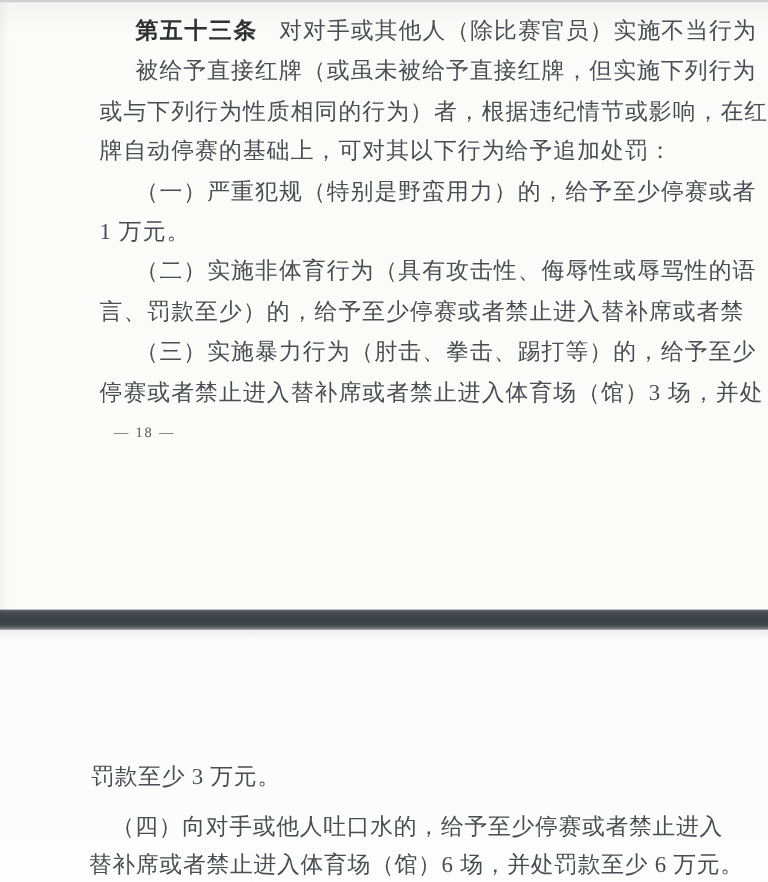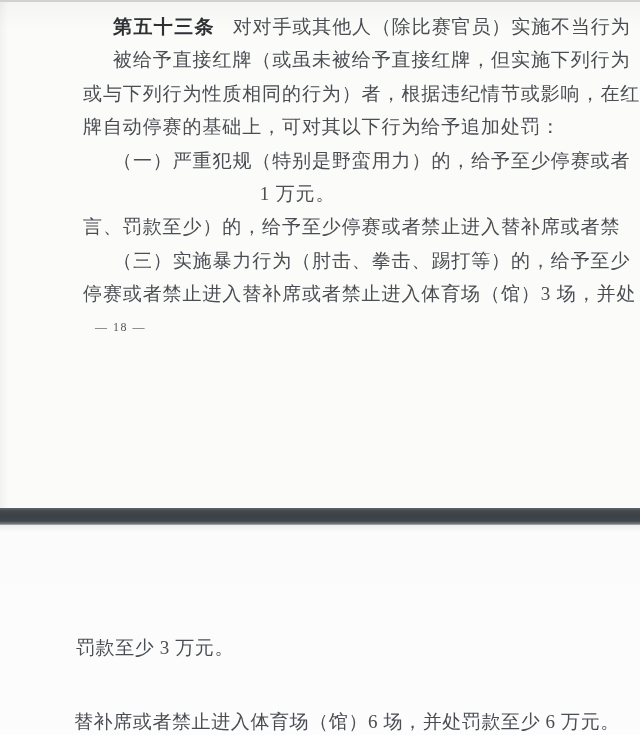--- a/index.html
+++ b/index.html
@@ -64,21 +64,21 @@
     width: 512px;
   }
   .textline {
     height: 33.4px;
     line-height: 33.4px;
     font-size: 19px;
     letter-spacing: 0.9px;
     color: #4a4d52;
     white-space: nowrap;
   }
-  .m   { padding-left: 83px; text-align: center; }   
+  .m   { padding-left: 83px; }   
   .ind { padding-left: 113px; }  
 
   .title-line .article-no {
     font-weight: bold;
     color: #2e3034;
     letter-spacing: 1.4px;
   }
   .title-line .title-rest { margin-left: 12px; }
 
   .pagenum-line {
@@ -113,28 +113,30 @@
       <div class="textline ind title-line">
         <span class="article-no">第五十三条</span>
         <span class="title-rest">对对手或其他人（除比赛官员）实施不当行为</span>
       </div>
 
       <div class="textline ind">被给予直接红牌（或虽未被给予直接红牌，但实施下列行为</div>
       <div class="textline m">或与下列行为性质相同的行为）者，根据违纪情节或影响，在红</div>
       <div class="textline m">牌自动停赛的基础上，可对其以下行为给予追加处罚：</div>
       <div class="textline ind">（一）严重犯规（特别是野蛮用力）的，给予至少停赛或者</div>
       <div class="textline m">1 万元。</div>
+      <div class="textline ind">（二）实施非体育行为（具有攻击性、侮辱性或辱骂性的语</div>
       <div class="textline m">言、罚款至少）的，给予至少停赛或者禁止进入替补席或者禁</div>
       <div class="textline ind">（三）实施暴力行为（肘击、拳击、踢打等）的，给予至少</div>
       <div class="textline m">停赛或者禁止进入替补席或者禁止进入体育场（馆）3 场，并处</div>
 
       <div class="textline pagenum-line">— 18 —</div>
     </div>
   </div>
 
   <div class="page-divider"></div>
 
   <div class="page-bottom">
     <div class="b-line b1">罚款至少 3 万元。</div>
+    <div class="b-line b2">（四）向对手或他人吐口水的，给予至少停赛或者禁止进入</div>
     <div class="b-line b3">替补席或者禁止进入体育场（馆）6 场，并处罚款至少 6 万元。</div>
   </div>
 
 </div>
 
 </body></html>

